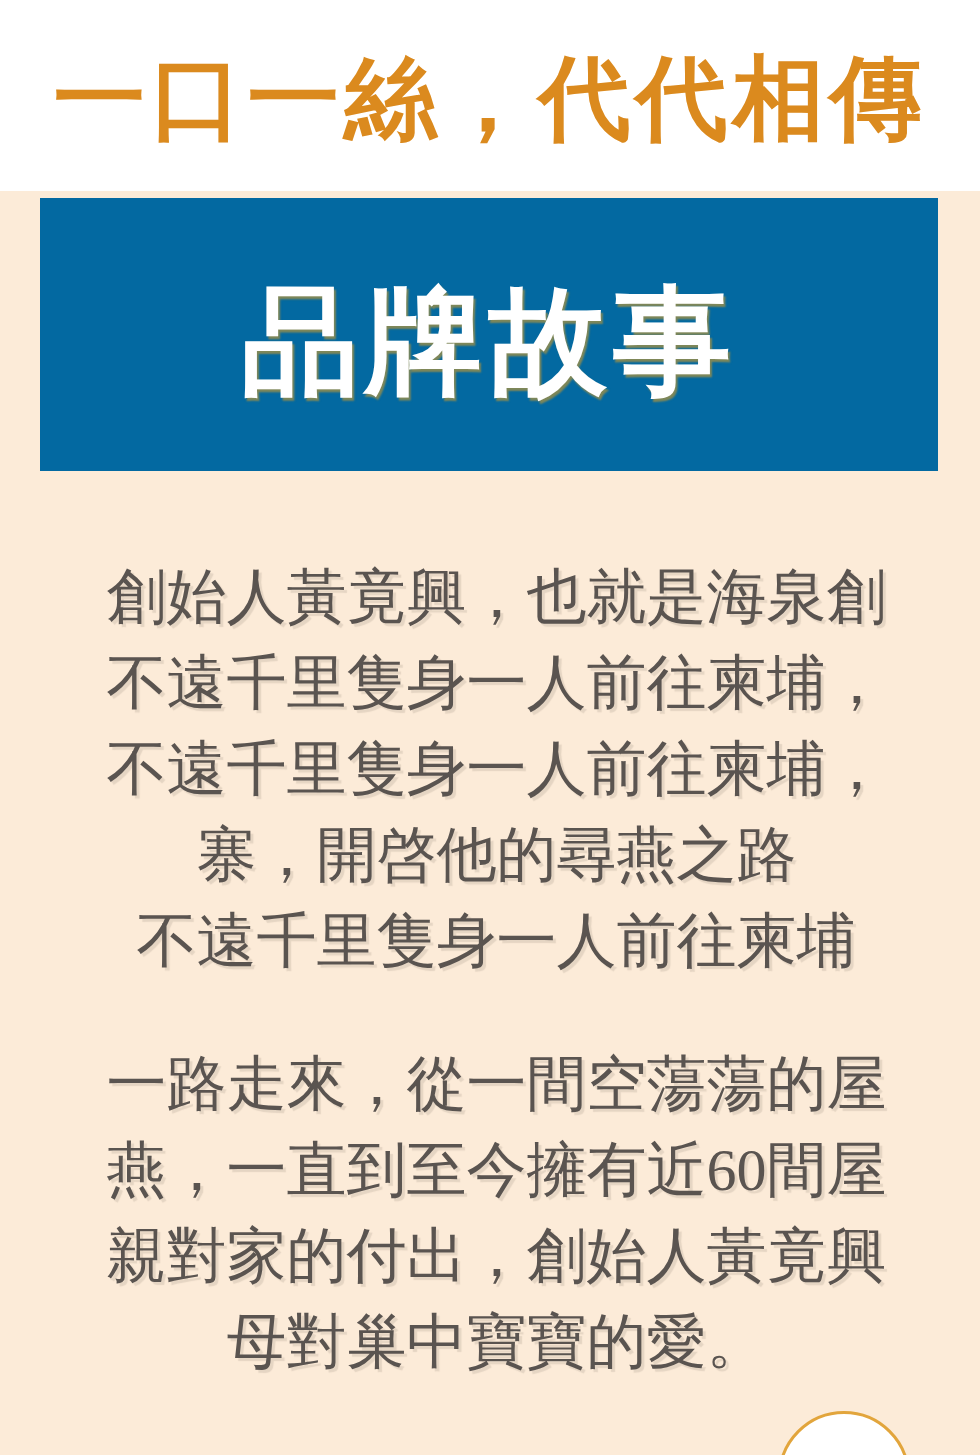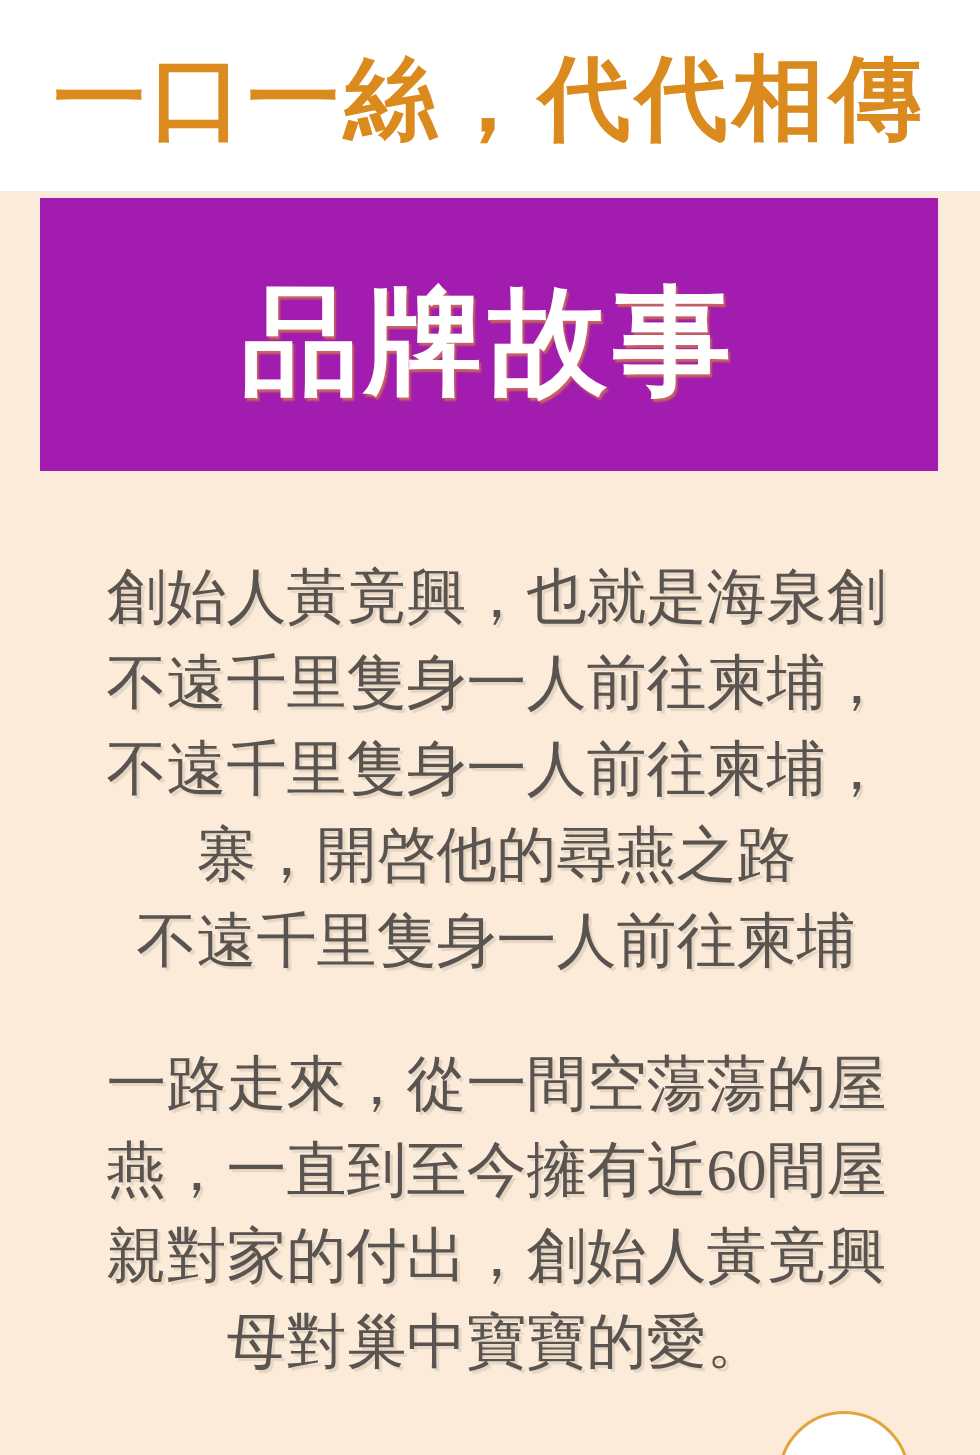--- a/index.html
+++ b/index.html
@@ -35,21 +35,21 @@
     line-height: 1;
     margin-top: 6px;
   }
   
   .banner {
     position: absolute;
     left: 40px;
     top: 198px;
     width: 898px;
     height: 273px;
-    background: #a21caf;
+    background: #0369a1;
     display: flex;
     align-items: center;
     justify-content: center;
   }
   .banner-title {
     font-size: 118px;
     font-weight: bold;
     letter-spacing: 6px;
     color: #ffffff;
     line-height: 1;

